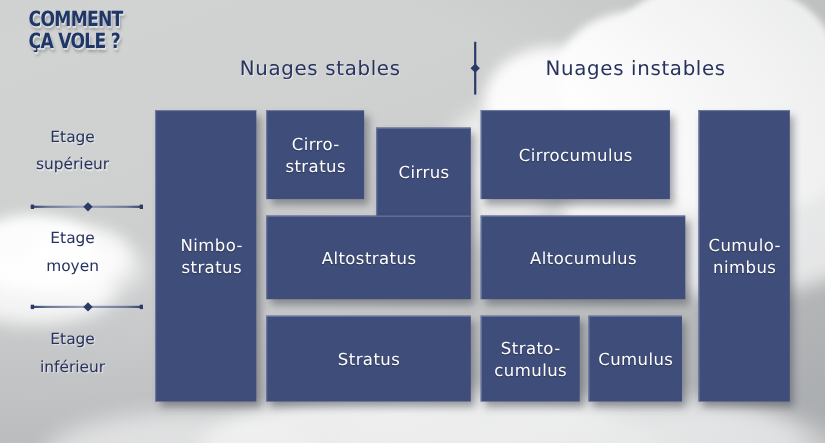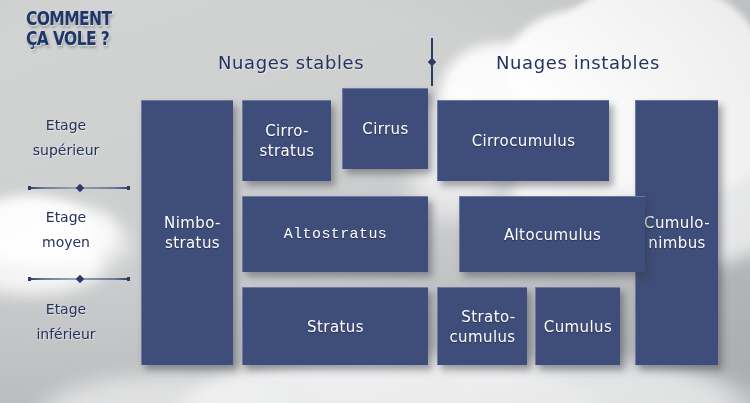--- a/index.html
+++ b/index.html
@@ -181,40 +181,40 @@
 
   <div id="box-container">
       <div class="box" style="left: 141px; top: 100px; width: 92px; height: 265px; padding-left: 10px;">
         <span class="lbl">Nimbo-
 stratus</span>
       </div>
       <div class="box" style="left: 242px; top: 100px; width: 89px; height: 81px; align-items: center;">
         <span class="lbl">Cirro-
 stratus</span>
       </div>
-      <div class="box" style="left: 342px; top: 88px; width: 86px; height: 81px;">
+      <div class="box" style="left: 342px; top: 116px; width: 86px; height: 81px;">
         <span class="lbl">Cirrus</span>
       </div>
       <div class="box" style="left: 437px; top: 100px; width: 172px; height: 81px;">
         <span class="lbl">Cirrocumulus</span>
       </div>
       <div class="box" style="left: 635px; top: 100px; width: 83px; height: 265px;">
         <span class="lbl">Cumulo-
 nimbus</span>
       </div>
-      <div class="box" style="left: 242px; top: 196px; width: 186px; height: 76px; font-family: Liberation Mono, monospace;">
+      <div class="box" style="left: 242px; top: 196px; width: 186px; height: 76px;">
         <span class="lbl">Altostratus</span>
       </div>
-      <div class="box" style="left: 437px; top: 196px; width: 186px; height: 76px; margin-left: 22px;">
+      <div class="box" style="left: 437px; top: 196px; width: 186px; height: 76px;">
         <span class="lbl">Altocumulus</span>
       </div>
       <div class="box" style="left: 242px; top: 287px; width: 186px; height: 78px;">
         <span class="lbl">Stratus</span>
       </div>
-      <div class="box" style="left: 437px; top: 287px; width: 90px; height: 78px; text-align: right;">
+      <div class="box" style="left: 437px; top: 287px; width: 90px; height: 78px;">
         <span class="lbl">Strato-
 cumulus</span>
       </div>
       <div class="box" style="left: 535px; top: 287px; width: 85px; height: 78px;">
         <span class="lbl">Cumulus</span>
       </div>
     </div>
 
 </div>
 

